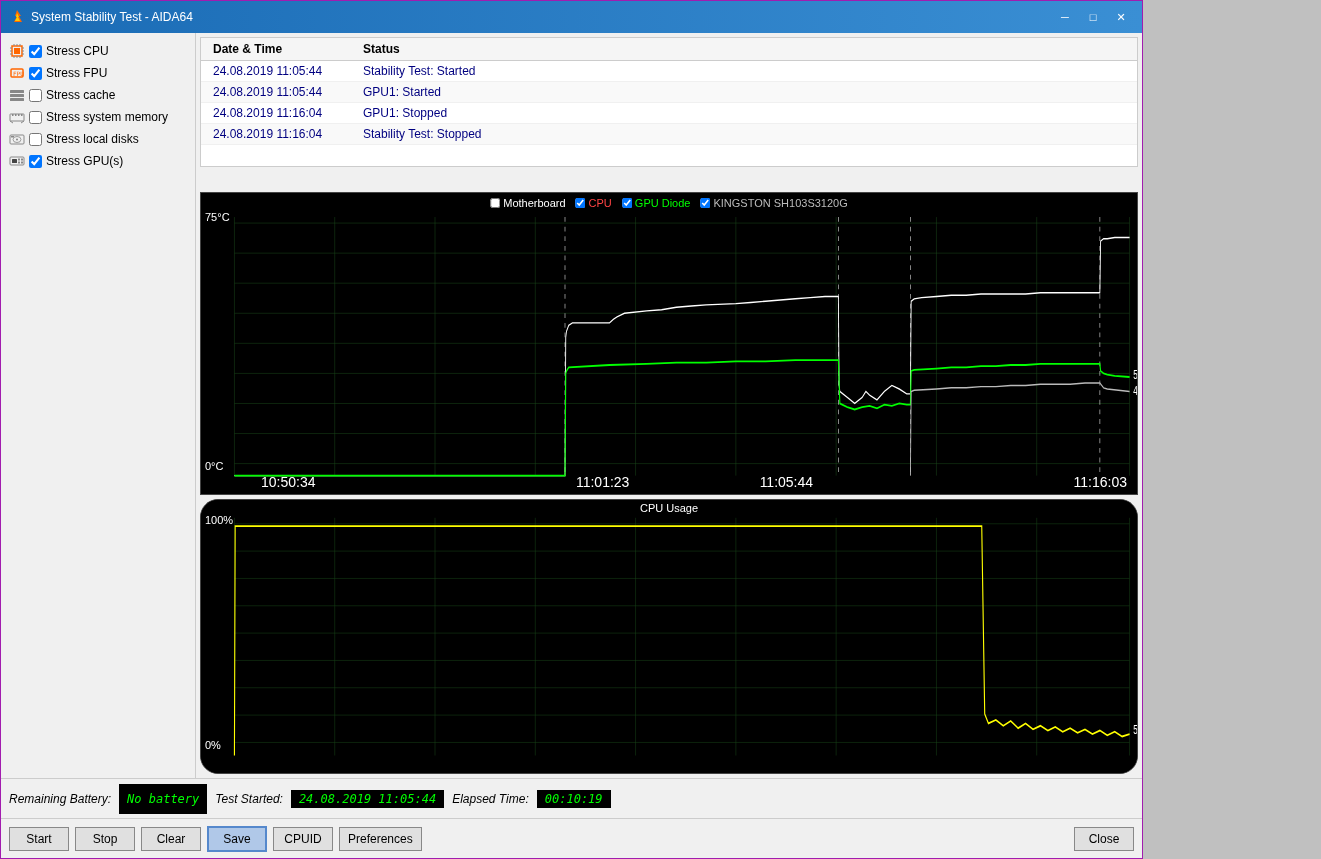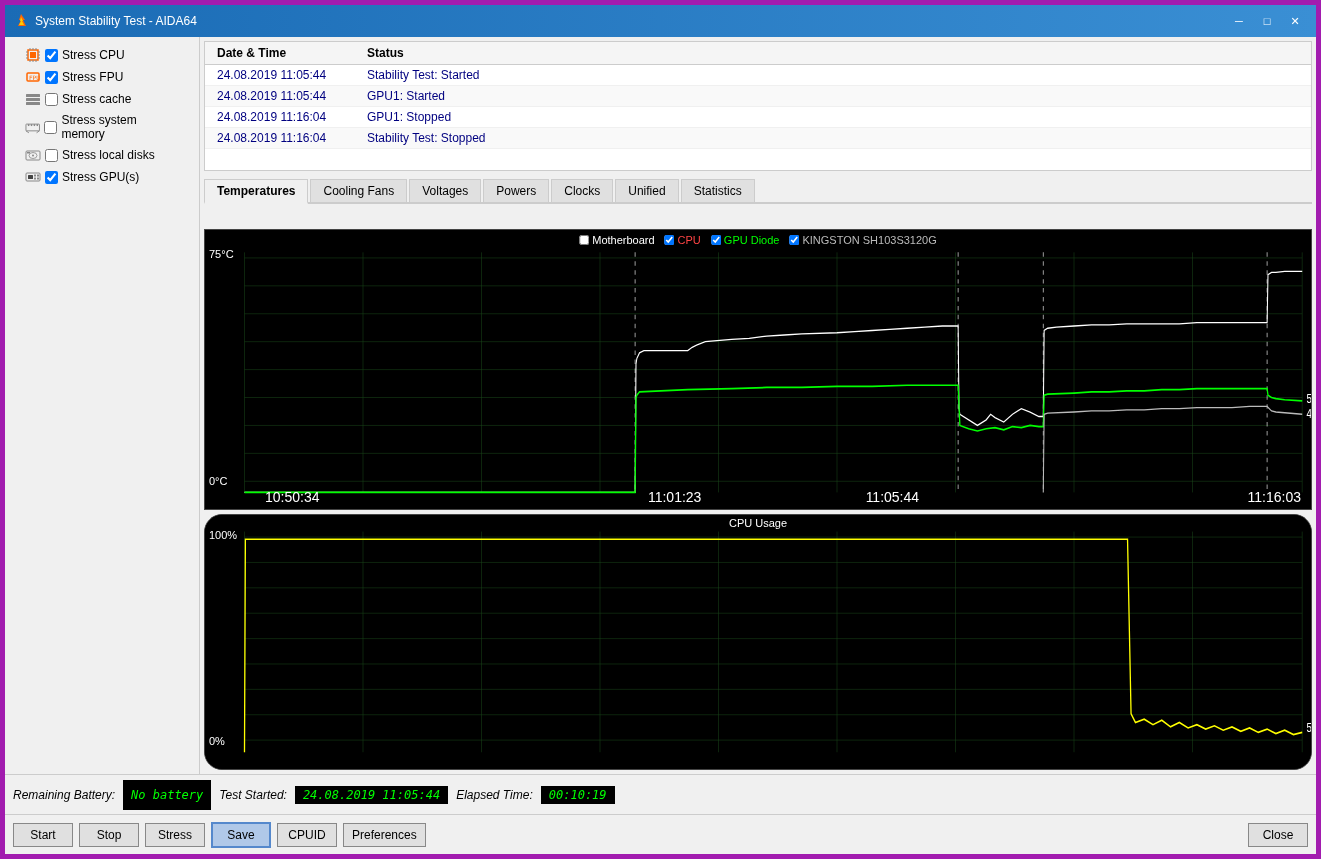--- a/index.html
+++ b/index.html
@@ -5,24 +5,24 @@
     * { box-sizing: border-box; margin: 0; padding: 0; }
     body {
       font-family: 'Segoe UI', Tahoma, Geneva, Verdana, sans-serif;
       font-size: 12px;
       background: #c0c0c0;
       width: 1321px;
       height: 859px;
       overflow: hidden;
     }
     .window {
-      width: 1321px;
+      width: 1143px;
       height: 859px;
       background: #f0f0f0;
-      border: 5px solid #a21caf;
+      border: 1px solid #a21caf;
       display: flex;
       flex-direction: column;
     }
     .title-bar {
       background: linear-gradient(to right, #1a6bb5, #3a8fd4);
       color: white;
       padding: 6px 8px;
       display: flex;
       align-items: center;
       justify-content: space-between;
@@ -57,21 +57,21 @@
 
     .content-area {
       display: flex;
       flex: 1;
       overflow: hidden;
     }
     .left-sidebar {
       width: 195px;
       background: #f0f0f0;
       border-right: 1px solid #ccc;
-      padding: 8px 16px;
+      padding: 8px 4px;
       flex-shrink: 0;
     }
     .stress-item {
       display: flex;
       align-items: center;
       gap: 4px;
       padding: 2px 4px;
       margin-bottom: 2px;
     }
     .stress-checkbox {
@@ -403,31 +403,20 @@
             <span class="log-cell">24.08.2019 11:16:04</span>
             <span class="log-cell">GPU1: Stopped</span>
           </div>
           <div class="log-row">
             <span class="log-cell">24.08.2019 11:16:04</span>
             <span class="log-cell">Stability Test: Stopped</span>
           </div>
         </div>
       </div>
 
-      <div class="tabs-area">
-        <div class="tabs">
-          <div class="tab active">Temperatures</div>
-          <div class="tab">Cooling Fans</div>
-          <div class="tab">Voltages</div>
-          <div class="tab">Powers</div>
-          <div class="tab">Clocks</div>
-          <div class="tab">Unified</div>
-          <div class="tab">Statistics</div>
-        </div>
-      </div>
 
       <div class="charts-area">
 
         <div class="chart-container" style="flex: 1.1; margin-top: 21px;">
           
           <div class="chart-legend" style="top:4px; white-space:nowrap; font-size:11px; gap:10px;">
             <div class="legend-item">
               <input type="checkbox" style="width: 10px; height: 10px;">
               <span style="color:white;">Motherboard</span>
             </div>
@@ -576,20 +565,20 @@
     <span class="status-value no-battery">No battery</span>
     <span class="status-label">Test Started:</span>
     <span class="status-value">24.08.2019 11:05:44</span>
     <span class="status-label">Elapsed Time:</span>
     <span class="status-value">00:10:19</span>
   </div>
 
   <div class="button-bar">
     <button class="btn">Start</button>
     <button class="btn">Stop</button>
-    <button class="btn">Stress</button>
+    <button class="btn">Clear</button>
     <button class="btn active">Save</button>
     <button class="btn">CPUID</button>
     <button class="btn">Preferences</button>
     <div class="btn-spacer"></div>
     <button class="btn">Close</button>
   </div>
 </div>
 
 </body></html>

